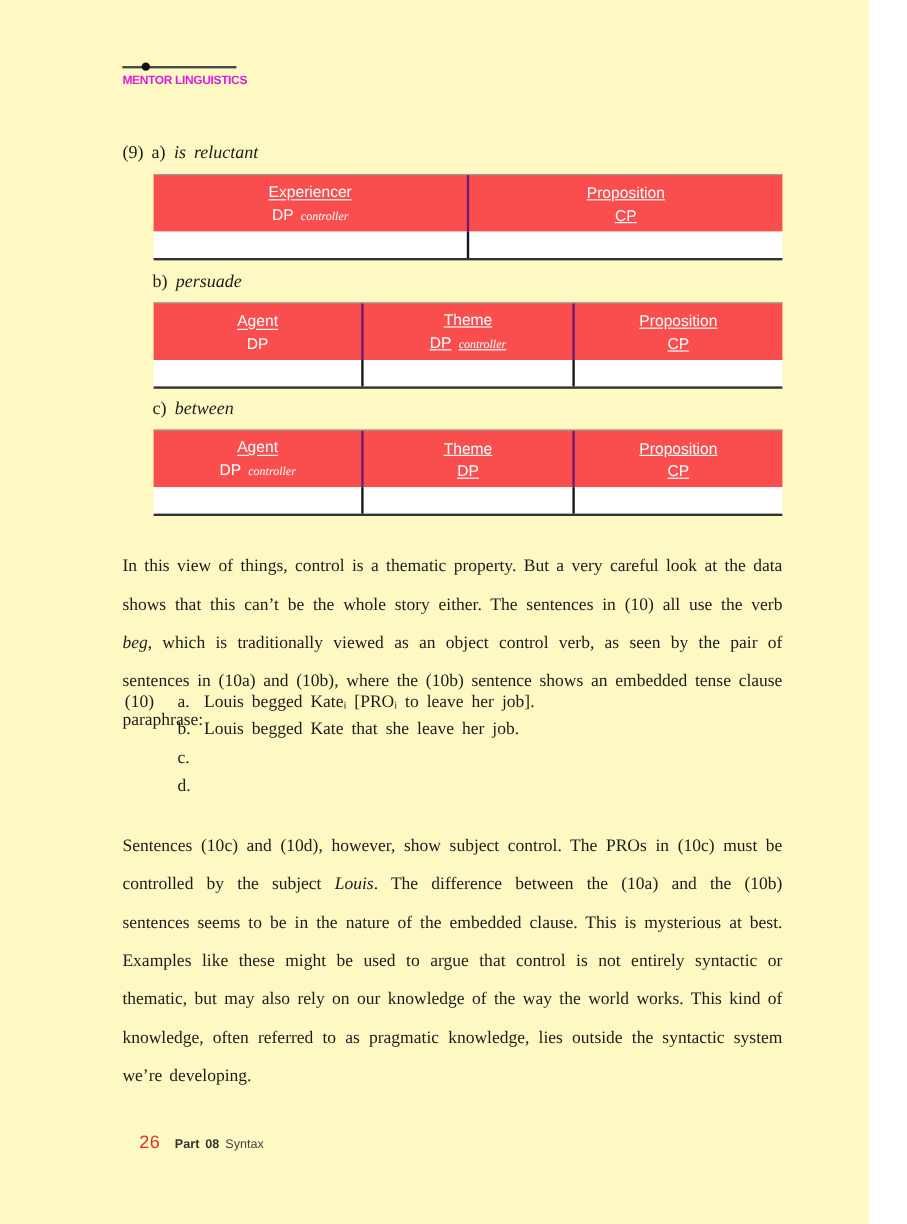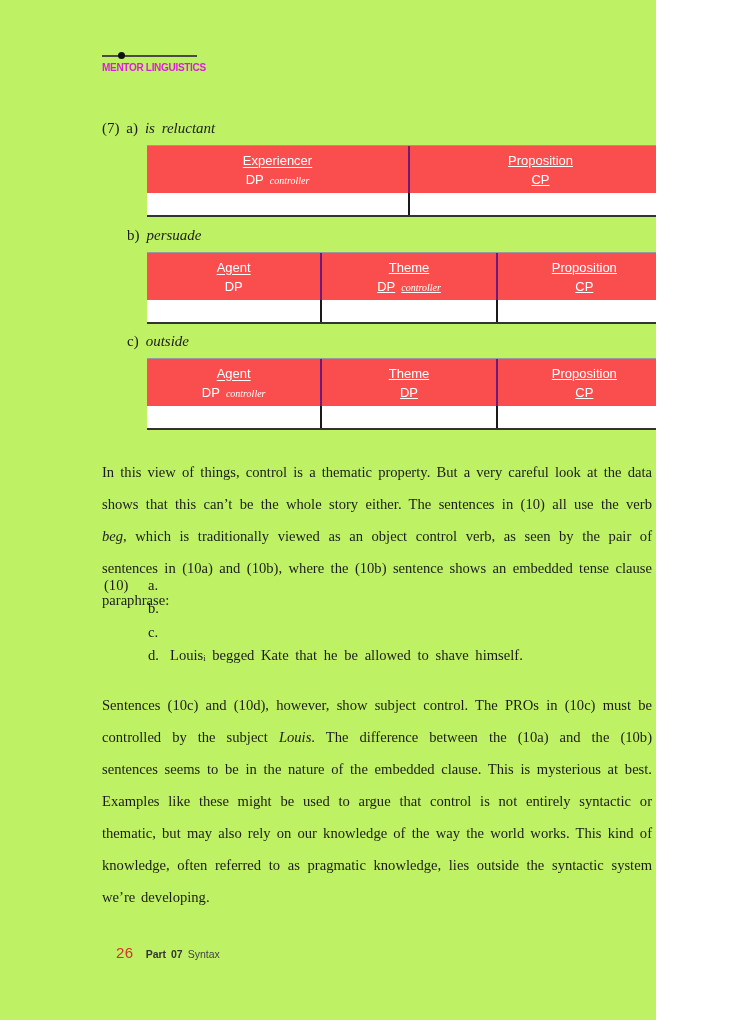--- a/index.html
+++ b/index.html
@@ -1,20 +1,20 @@
 <!DOCTYPE html>
 <html style="--table_red: #FA4E4E; --brand_magenta: #DD1CDD; --page_number_red: #D93030;"><head>
 <meta charset="utf-8">
 <style>
   html, body { margin: 0; padding: 0; background: #ffffff; }
   .page {
     position: relative;
-    width: 656px;
+    width: 724px;
     height: 1020px;
-    background: #bef264;
+    background: #fef9c3;
     font-family: "Liberation Serif", "DejaVu Serif", serif;
     color: #1c1c1c;
     overflow: hidden;
   }
 
   
   .brand { position: absolute; left: 102px; top: 55px; width: 96px; }
   .brand-line { position: relative; width: 95px; height: 2px; background: #4a4a4a; }
   .brand-dot {
     position: absolute; left: 16px; top: -3px;
@@ -26,21 +26,21 @@
     font-size: 10px; font-weight: bold; letter-spacing: -0.3px;
     color: var(--brand_magenta, #DD1CDD);
     white-space: nowrap;
   }
 
   
   .ex9-label { position: absolute; font-size: 15px; white-space: nowrap; word-spacing: 3px; }
   .ex9-label .verb { font-style: italic; margin-left: 7px; }
 
   
-  .ttable { position: absolute; left: 128px; width: 524px; margin-left: 19px; }
+  .ttable { position: absolute; left: 128px; width: 524px; }
   .thead {
     display: flex;
     height: 47px;
     background: var(--table_red, #FA4E4E);
     border-top: 1px solid #9a9a9a;
   }
   .thcell {
     flex: 1 1 0;
     display: flex; flex-direction: column;
     align-items: center; justify-content: center;
@@ -90,21 +90,21 @@
 <div class="page">
 
   <div class="brand">
     <div class="brand-line">
       <div class="brand-dot"></div>
     </div>
     <div class="brand-text">MENTOR LINGUISTICS</div>
   </div>
 
   <div class="ex9-label" style="left:102px; top:120px;">
-    <span>(7) a)</span><span class="verb">is reluctant</span>
+    <span>(9) a)</span><span class="verb">is reluctant</span>
   </div>
 
   <div class="ttable" style="top:145px;">
     <div class="thead">
       <div class="thcell">
         <span class="role underlined">Experiencer</span>
         <span class="catline">
             <span>DP</span>
             <span class="note">controller</span>
           </span>
@@ -149,21 +149,21 @@
       </div>
     </div>
     <div class="tempty">
       <div class="tecell"></div>
       <div class="tecell"></div>
       <div class="tecell"></div>
     </div>
   </div>
 
   <div class="ex9-label" style="left:127px; top:333px;">
-    <span>c)</span><span class="verb">outside</span>
+    <span>c)</span><span class="verb">between</span>
   </div>
 
   <div class="ttable" style="top:358px;">
     <div class="thead">
       <div class="thcell">
         <span class="role underlined">Agent</span>
         <span class="catline">
             <span>DP</span>
             <span class="note">controller</span>
           </span>
@@ -187,37 +187,38 @@
       <div class="tecell"></div>
     </div>
   </div>
 
   <div class="para" style="top:456px;"><span>In this view of things, control is a thematic property. But a very careful look at the data shows that this can’t be the whole story either. The sentences in (10) all use the verb </span><span class="it">beg</span><span>, which is traditionally viewed as an object control verb, as seen by the pair of sentences in (10a) and (10b), where the (10b) sentence shows an embedded tense clause paraphrase:</span></div>
 
   <div class="ex10">
     <div class="ex10-row">
       <span class="ex10-num">(10)</span>
       <span class="ex10-lab">a.</span>
+      <span class="ex10-text">Louis begged Kateᵢ [PROᵢ to leave her job].</span>
     </div>
     <div class="ex10-row">
       <span class="ex10-num"></span>
       <span class="ex10-lab">b.</span>
+      <span class="ex10-text">Louis begged Kate that she leave her job.</span>
     </div>
     <div class="ex10-row">
       <span class="ex10-num"></span>
       <span class="ex10-lab">c.</span>
     </div>
     <div class="ex10-row">
       <span class="ex10-num"></span>
       <span class="ex10-lab">d.</span>
-      <span class="ex10-text">Louisᵢ begged Kate that he be allowed to shave himself.</span>
     </div>
   </div>
 
   <div class="para" style="top:689px;"><span>Sentences (10c) and (10d), however, show subject control. The PROs in (10c) must be controlled by the subject </span><span class="it">Louis</span><span>. The difference between the (10a) and the (10b) sentences seems to be in the nature of the embedded clause. This is mysterious at best. Examples like these might be used to argue that control is not entirely syntactic or thematic, but may also rely on our knowledge of the way the world works. This kind of knowledge, often referred to as pragmatic knowledge, lies outside the syntactic system we’re developing.</span></div>
 
   <div class="footer">
     <span class="page-number">26</span>
-    <span class="footer-part">Part 07</span>
+    <span class="footer-part">Part 08</span>
     <span class="footer-section">Syntax</span>
   </div>
 
 </div>
 
 </body></html>

